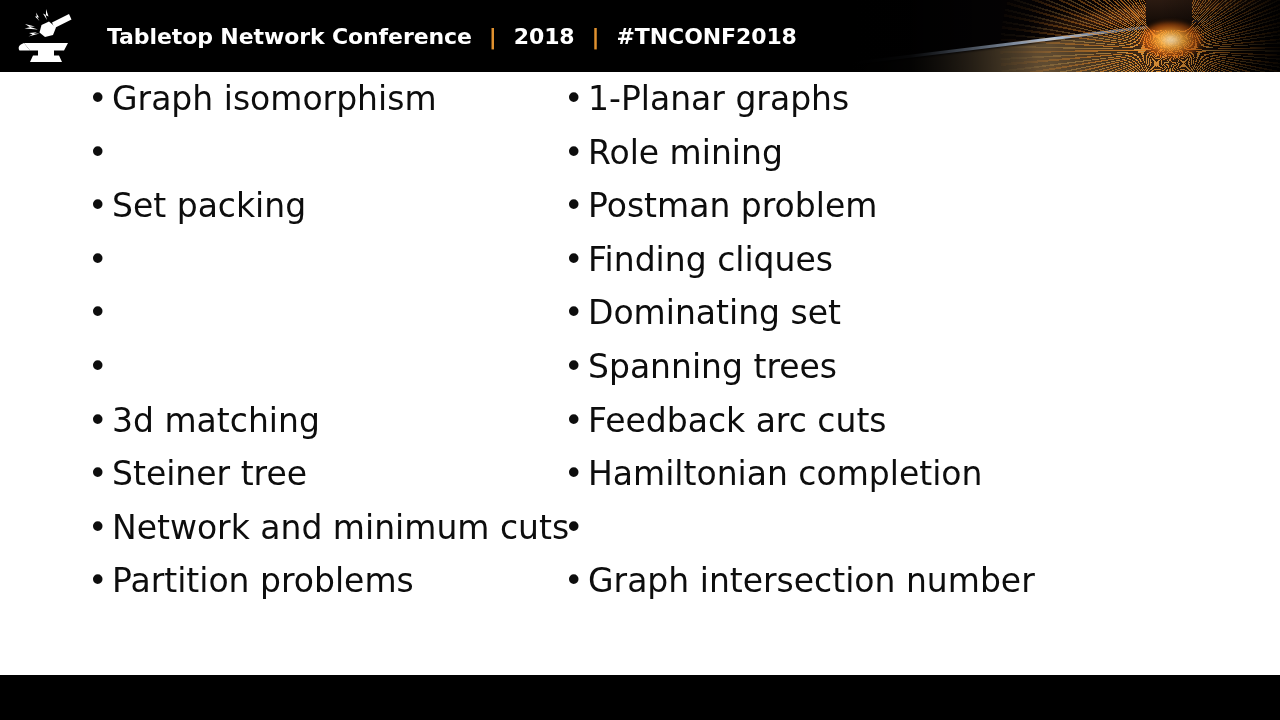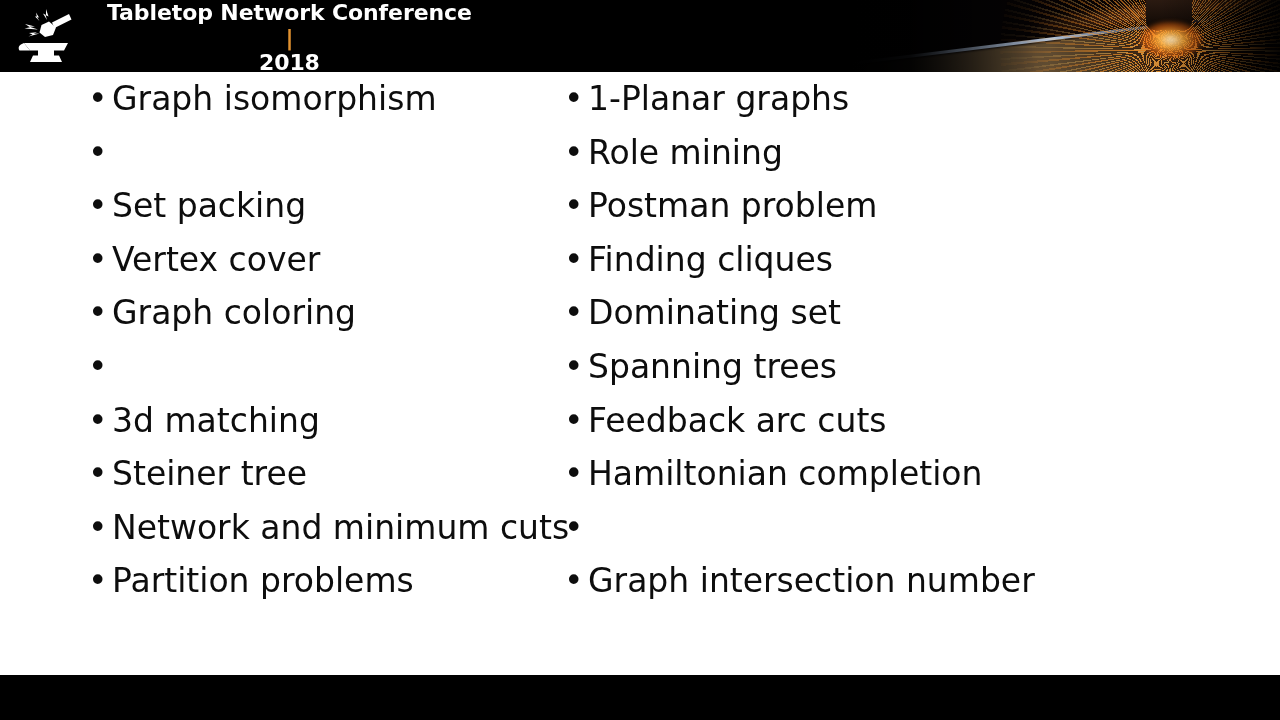--- a/index.html
+++ b/index.html
@@ -153,27 +153,26 @@
     height: 58px;
   }
 
   .header-title {
     position: absolute;
     left: 107px;
     top: 0;
     height: 72px;
     display: flex;
     align-items: center;
-    gap: 0;
+    gap: 8px;
     color: #ffffff;
     font-size: 22px;
     font-weight: bold;
     letter-spacing: -0.1px;
     white-space: nowrap;
-    flex-direction: column;
   }
   .header-title .sep {
     color: #e0912f;
     font-weight: bold;
     padding: 0 9px;
   }
 
   
   .content {
     position: absolute;
@@ -282,22 +281,22 @@
   </div>
 
   <div class="content">
     <div class="columns">
 
       <div class="col col-left">
         <ul class="bullets">
           <li><span class="dot">•</span><span>Graph isomorphism</span></li>
           <li><span class="dot">•</span></li>
           <li><span class="dot">•</span><span>Set packing</span></li>
-          <li><span class="dot">•</span><span>Vertex cover</span></li>
-          <li><span class="dot">•</span><span>Graph coloring</span></li>
+          <li><span class="dot">•</span></li>
+          <li><span class="dot">•</span></li>
           <li><span class="dot">•</span></li>
           <li><span class="dot">•</span><span>3d matching</span></li>
           <li><span class="dot">•</span><span>Steiner tree</span></li>
           <li><span class="dot">•</span><span>Network and minimum cuts</span></li>
           <li><span class="dot">•</span><span>Partition problems</span></li>
         </ul>
       </div>
 
       <div class="col col-right">
         <ul class="bullets">

